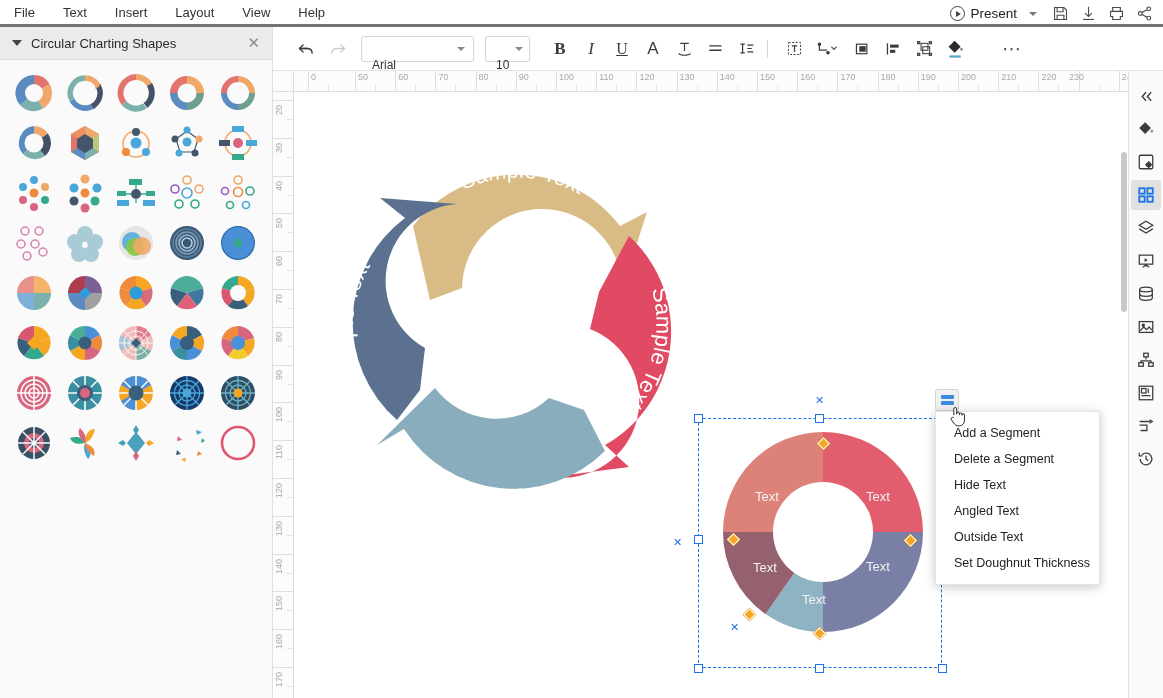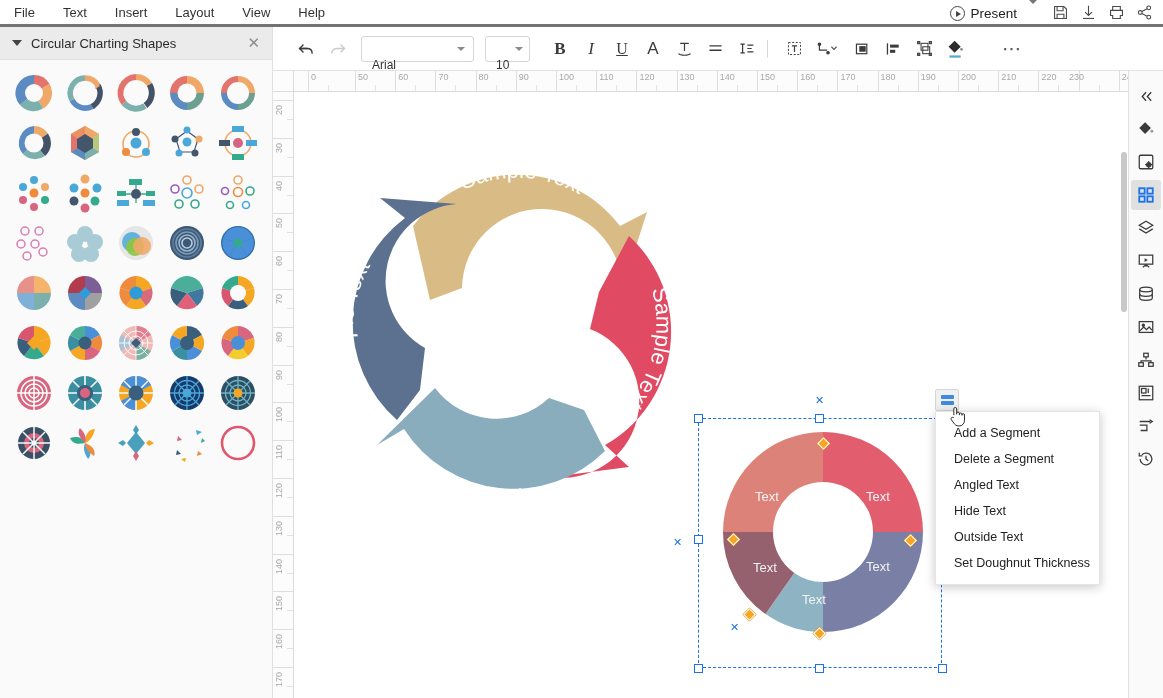--- a/index.html
+++ b/index.html
@@ -18,21 +18,21 @@
     background: #ffffff;
     display: flex; align-items: center;
     border-bottom: 3px solid #737373;
   }
   .menu-item {
     font-size: 13px; color: #333; padding: 3px 14px; cursor: default;
     white-space: nowrap;
   }
   .menubar-right {
     position: absolute; right: 6px; top: 0; height: 27px;
-    display: flex; gap: 2px;
+    display: flex; align-items: center; gap: 2px;
   }
   .present-btn {
     display: flex; align-items: center; gap: 5px;
     font-size: 13.5px; color: #222; padding: 2px 6px; cursor: default;
     font-weight: 400;
   }
   .present-circle {
     width: 15px; height: 15px; border-radius: 50%;
     border: 1.4px solid #444; display: inline-flex;
     align-items: center; justify-content: center;
@@ -972,22 +972,22 @@
   </div>
 
   <div class="float-btn" style="left:935px; top:389px; position:absolute;">
     <span></span>
     <span></span>
   </div>
 
   <div class="ctxmenu" style="left:935px; top:411px;">
     <div class="ctx-item">Add a Segment</div>
     <div class="ctx-item">Delete a Segment</div>
+    <div class="ctx-item">Hide Text</div>
     <div class="ctx-item">Angled Text</div>
-    <div class="ctx-item">Hide Text</div>
     <div class="ctx-item">Outside Text</div>
     <div class="ctx-item">Set Doughnut Thickness</div>
   </div>
 
   <svg class="cursor-hand" style="left:948px; top:404px;" viewBox="0 0 24 28">
     <path d="M7 13V5.5a1.7 1.7 0 0 1 3.4 0V12m0-1.2a1.6 1.6 0 0 1 3.2 0V13m0-1a1.6 1.6 0 0 1 3.2 0v1.5m0-.8a1.5 1.5 0 0 1 3 0V19c0 4-2.5 7-6.5 7-3.5 0-5-1.5-6.4-3.6L4 18.5c-.7-1.1-.3-2.3.8-2.8 1-.5 2 0 2.2.8" fill="#ffffff" stroke="#1a1a1a" stroke-width="1.1" stroke-linejoin="round"></path>
   </svg>
 
   <div class="rightrail">
     <div class="rail-ico">

